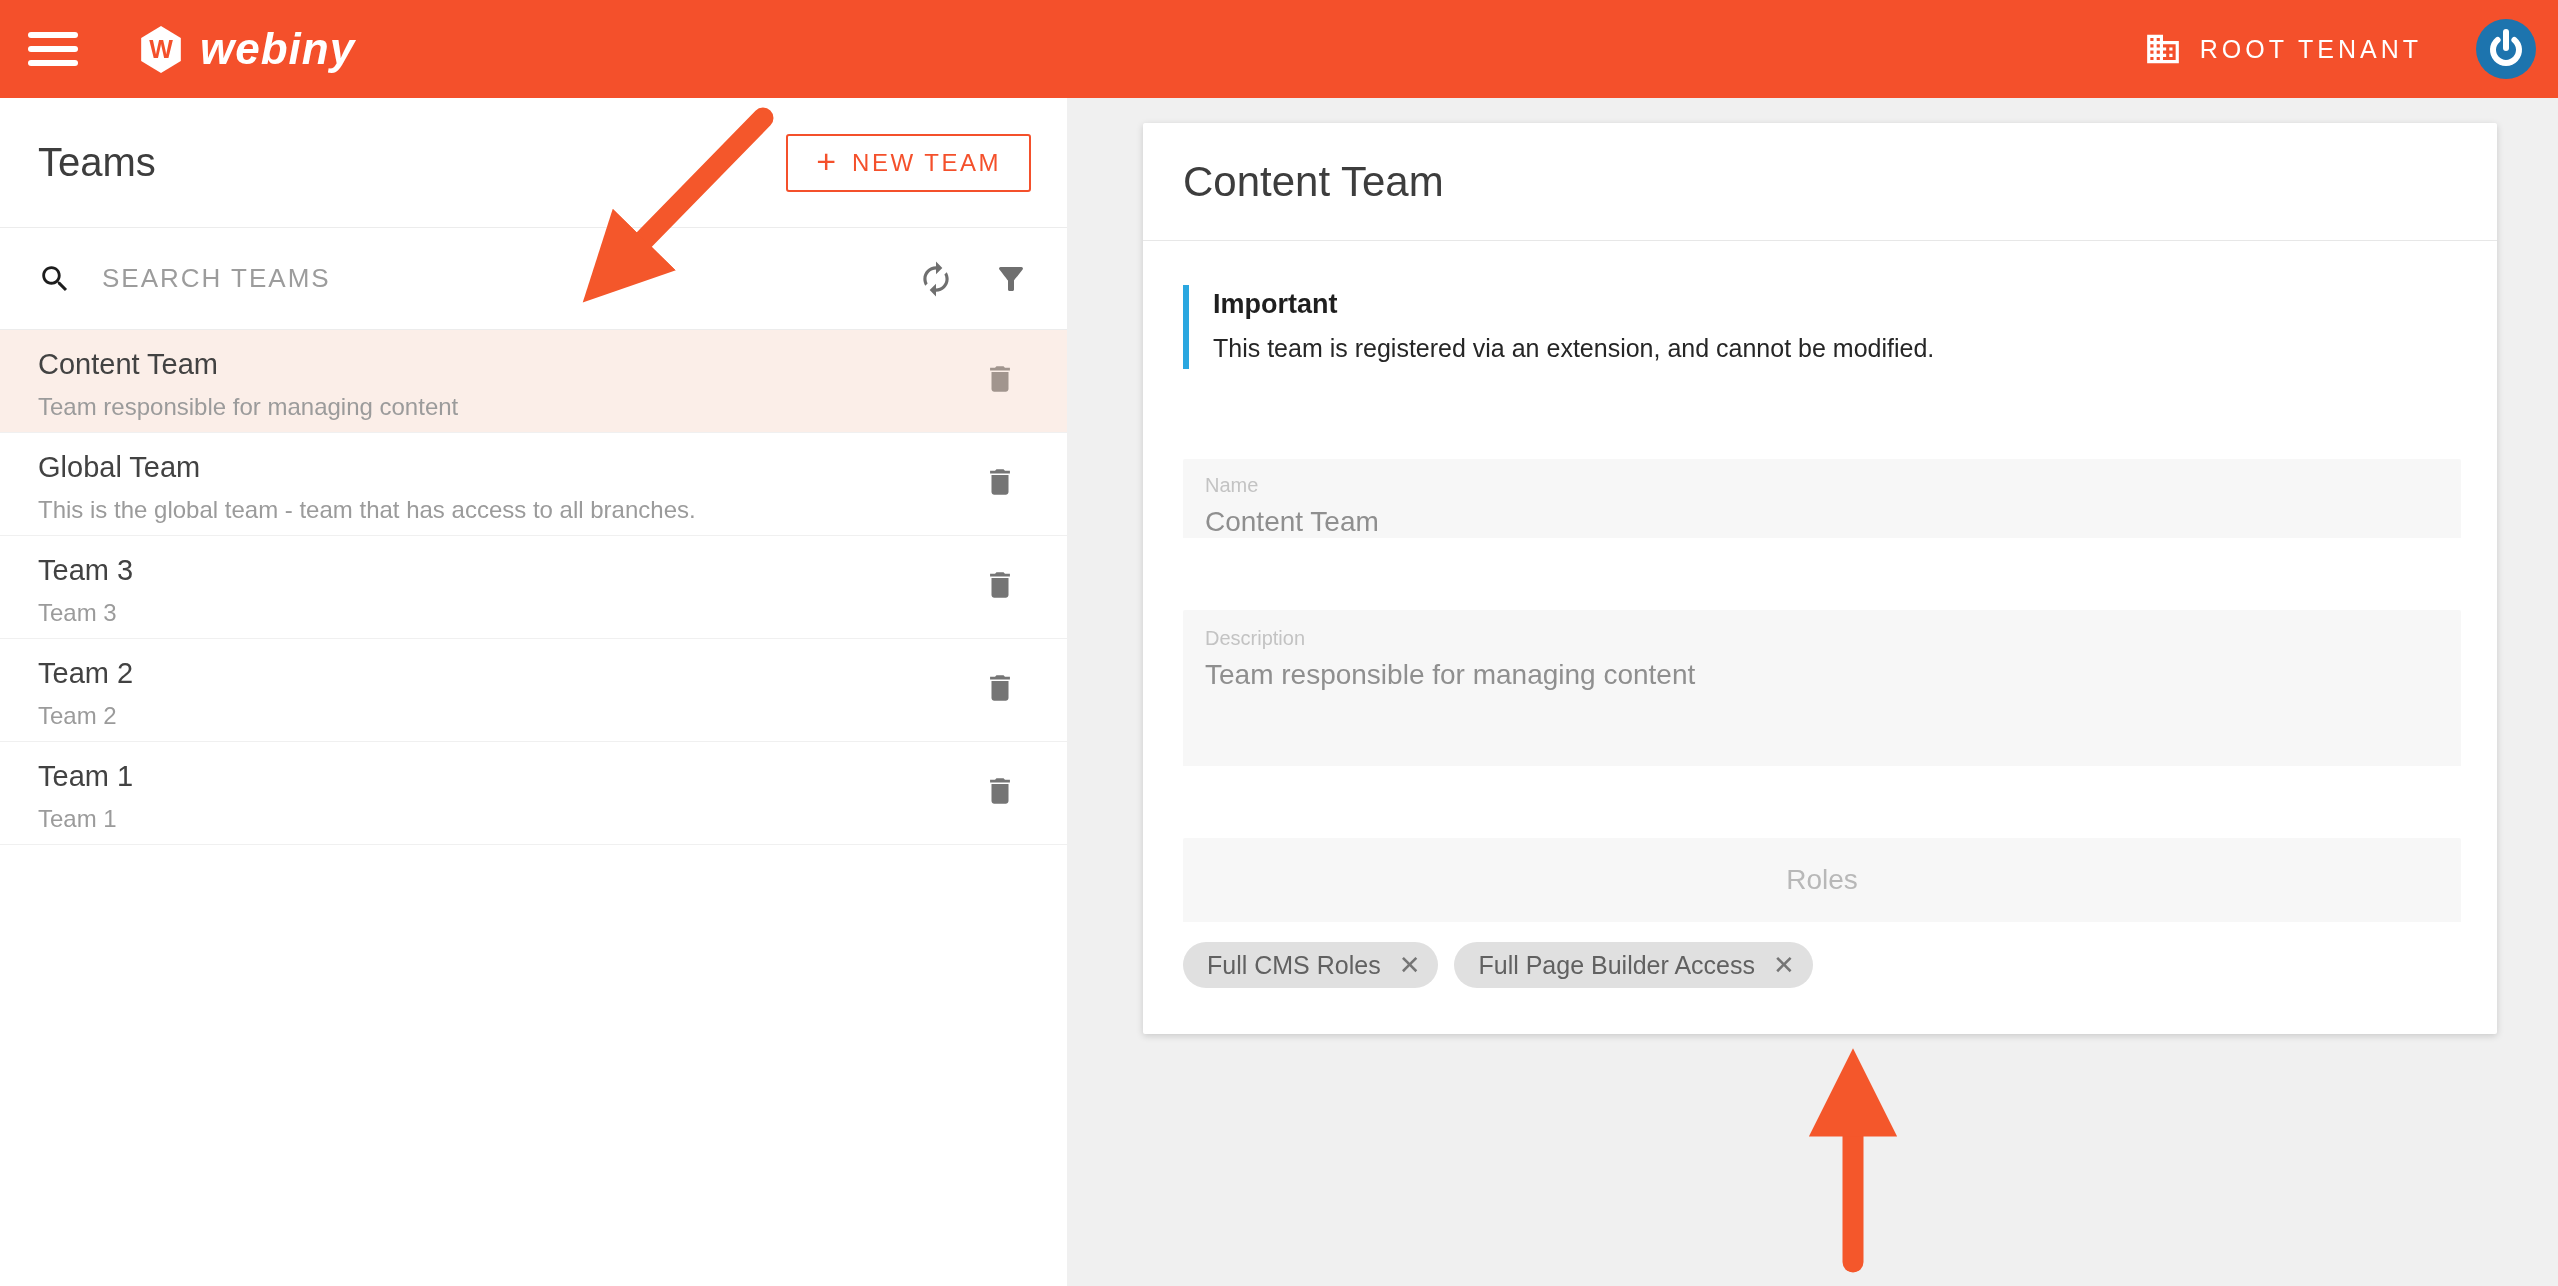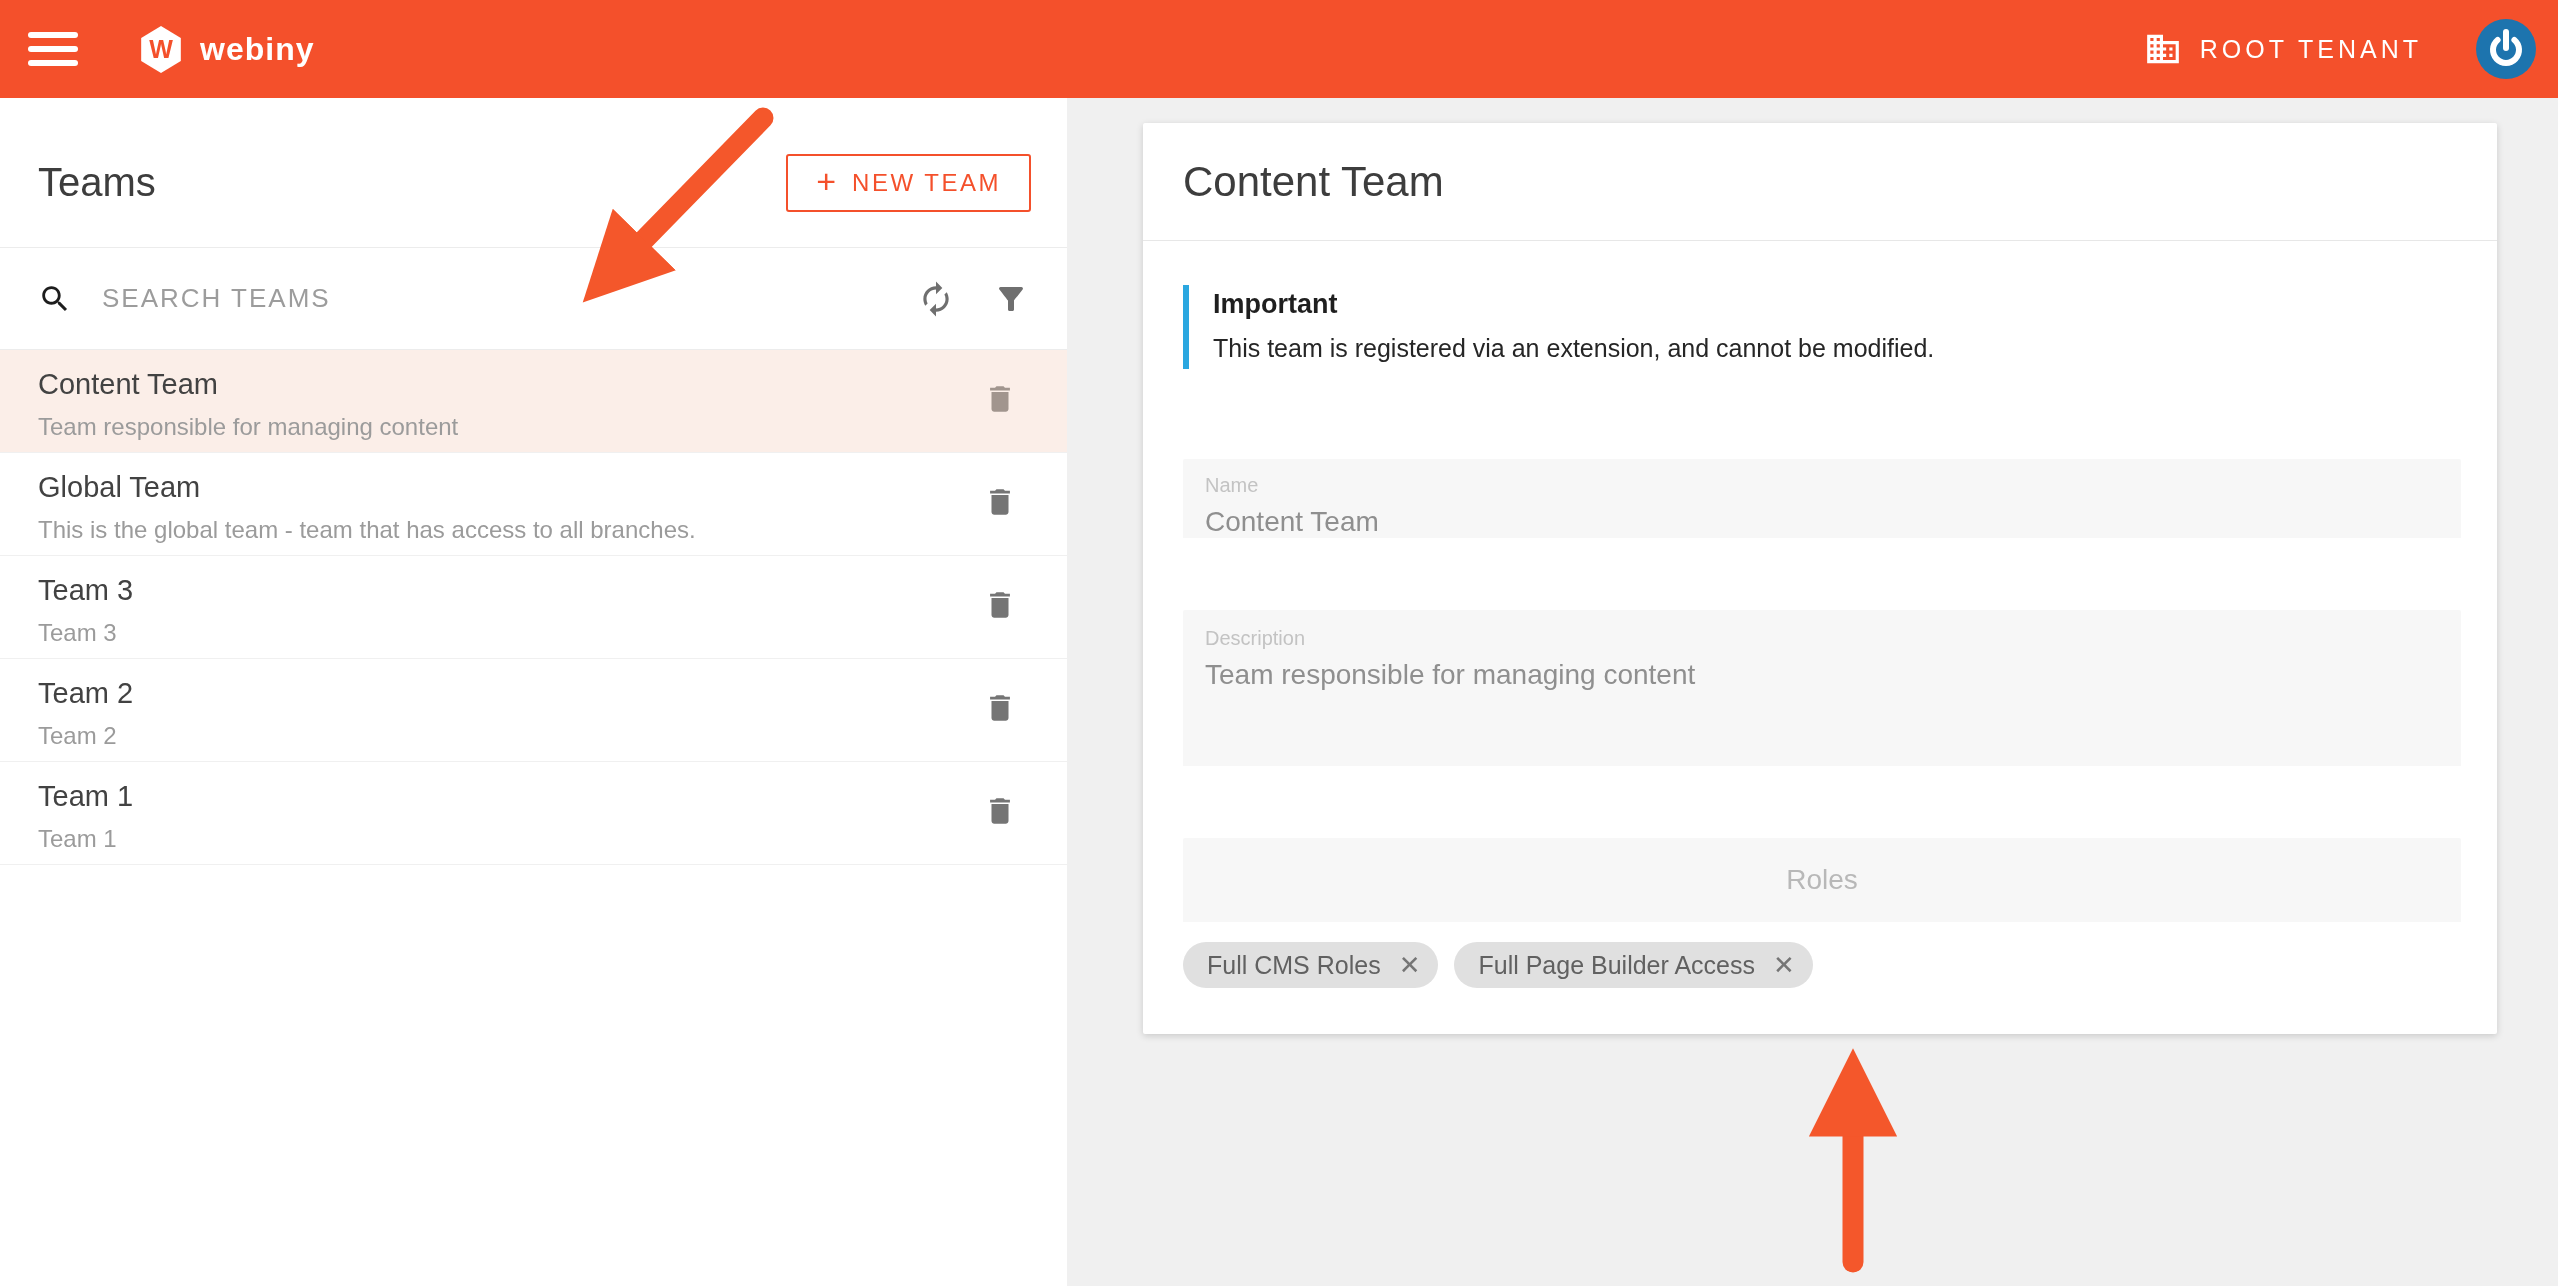--- a/index.html
+++ b/index.html
@@ -6,31 +6,31 @@
   html,body { width:2558px; height:1286px; overflow:hidden; background:#fff;
               font-family:"Liberation Sans", sans-serif; }
 
   
   .appbar { height:98px; background:#F4502B; display:flex; align-items:center;
             padding:0 22px 0 28px; position:relative; z-index:5; }
   .hamburger { width:50px; height:40px; display:flex; flex-direction:column;
                justify-content:center; gap:8px; cursor:pointer; }
   .hamburger span { display:block; height:6px; background:#fff; border-radius:3px; }
   .brand { display:flex; align-items:center; margin-left:62px; gap:18px; }
-  .brand-word { color:#fff; font-size:32px; font-weight:700; letter-spacing:1px; }
+  .brand-word { color:#fff; font-size:44px; font-weight:700; letter-spacing:1px;font-style:italic; }
   .appbar-right { margin-left:auto; display:flex; align-items:center; }
   .tenant { display:flex; align-items:center; gap:18px; color:#fff; cursor:pointer; }
   .tenant-label { font-size:25px; letter-spacing:4px; font-weight:400; }
   .avatar { width:60px; height:60px; margin-left:54px; border-radius:50%;
             cursor:pointer; flex:0 0 auto; }
 
   
   .main { display:flex; height:1188px; }
   .left-panel { width:1067px; background:#fff; flex:0 0 auto; display:flex;
-                flex-direction:column;margin-top:20px; }
+                flex-direction:column; }
   .right-area { flex:1; background:#F0F0F0; position:relative; }
 
   
   .panel-head { height:130px; display:flex; align-items:center;
                 justify-content:space-between; padding:0 36px 0 38px;
                 border-bottom:1px solid #ececec; }
   .panel-title { font-size:40px; font-weight:400; color:#3d3d3d; }
   .new-team-btn { display:flex; align-items:center; gap:16px; height:58px;
                   padding:0 28px; border:2px solid #F4502B; border-radius:3px;
                   background:#fff; color:#F4502B; cursor:pointer;

